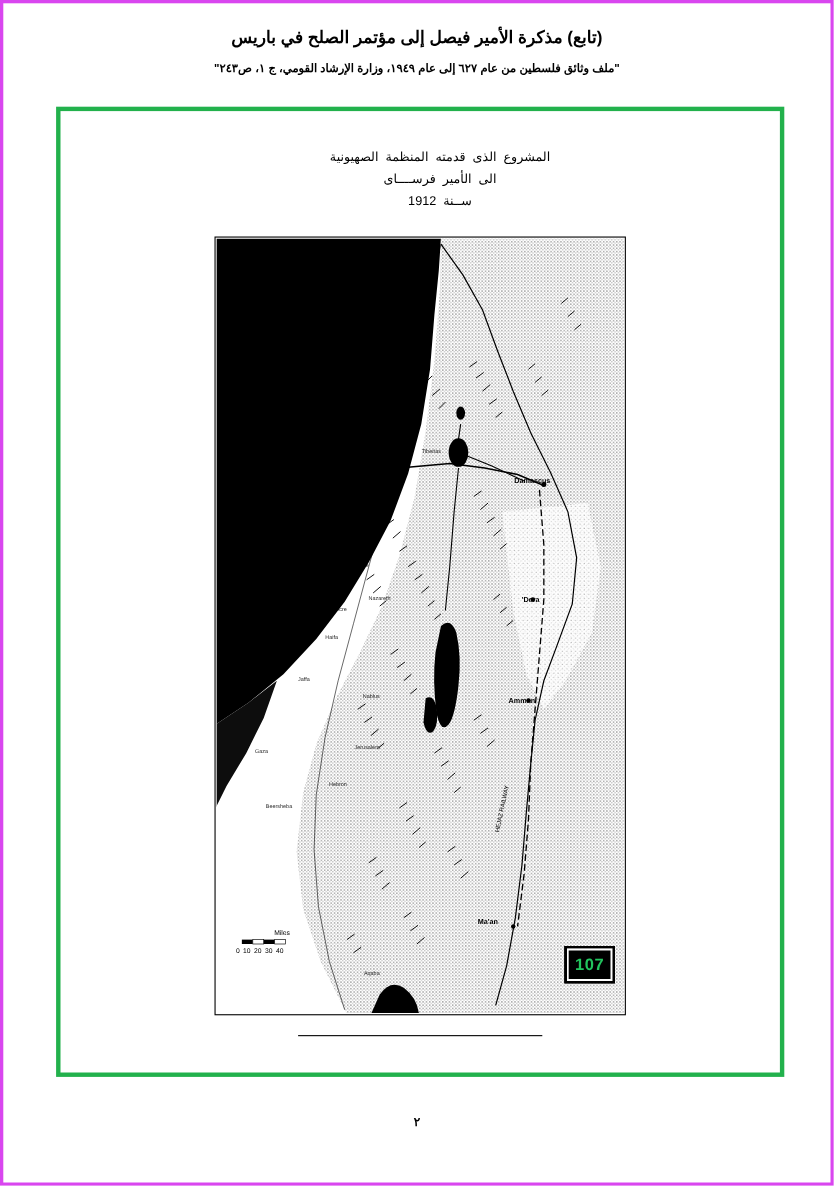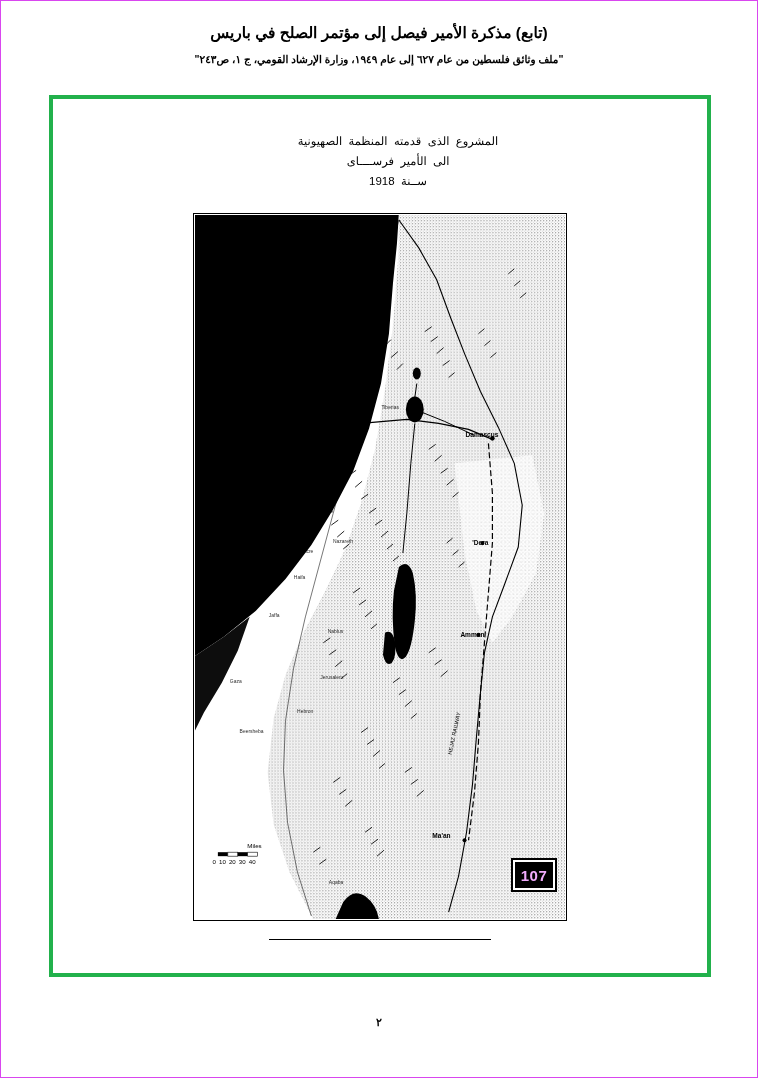--- a/index.html
+++ b/index.html
@@ -13,21 +13,21 @@
     position: relative;
     font-family: "Liberation Sans", sans-serif;
     color: #000000;
     overflow: hidden;
   }
 
   .page {
     position: absolute;
     inset: 0;
     background: #ffffff;
-    border: 1px solid #d946ef;
+    border: 3px solid #d946ef;
     box-sizing: border-box;
   }
 
   
   .doc-header {
     position: absolute;
     top: 22px;
     left: 0;
     right: 0;
     text-align: center;
@@ -88,21 +88,21 @@
   .map-svg { display: block; width: 100%; height: 100%; }
 
   
   .plate {
     position: absolute;
     right: 9px;
     bottom: 28px;
     width: 42px;
     height: 30px;
     background: #000;
-    color: #f0abfc;
+    color: #22c55e;
     border: 2px solid #000;
     box-shadow: 0 0 0 2px #fff inset;
     font-size: 15px;
     font-weight: bold;
     display: flex;
     align-items: center;
     justify-content: center;
     letter-spacing: 0.5px;
     font-family: "Liberation Sans", sans-serif;
   }
@@ -146,21 +146,21 @@
   <div class="doc-header">
     <div class="doc-title">(تابع) مذكرة الأمير فيصل إلى مؤتمر الصلح في باريس</div>
     <div class="doc-subtitle">"ملف وثائق فلسطين من عام ٦٢٧ إلى عام ١٩٤٩، وزارة الإرشاد القومي، ج ١، ص٢٤٣"</div>
   </div>
 
   <div class="green-frame">
 
     <div class="map-caption">
       <div>المشروع  الذى  قدمته  المنظمة  الصهيونية</div>
       <div>الى  الأمير  فرســــاى</div>
-      <div>ســنة  1918</div>
+      <div>ســنة  1912</div>
     </div>
 
     <div class="map-wrap">
       <svg class="map-svg" viewBox="0 0 374 708" preserveAspectRatio="none">
         <defs>
           <pattern id="stipple" width="3" height="3" patternUnits="userSpaceOnUse">
             <rect width="3" height="3" fill="#ffffff"></rect>
             <circle cx="0.7" cy="0.7" r="0.55" fill="#4a4a4a"></circle>
             <circle cx="2.2" cy="2.1" r="0.45" fill="#6a6a6a"></circle>
           </pattern>

